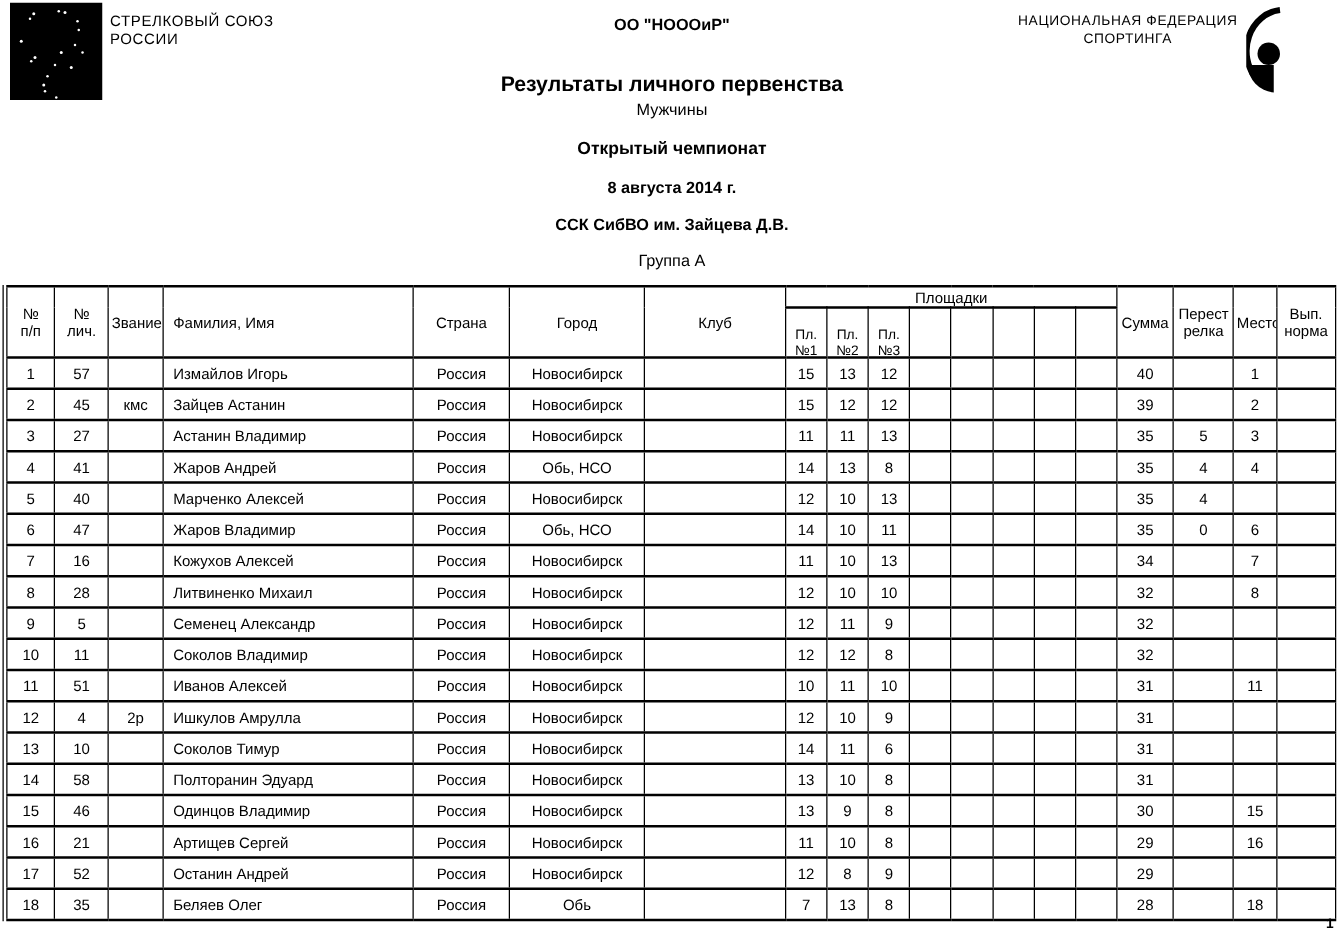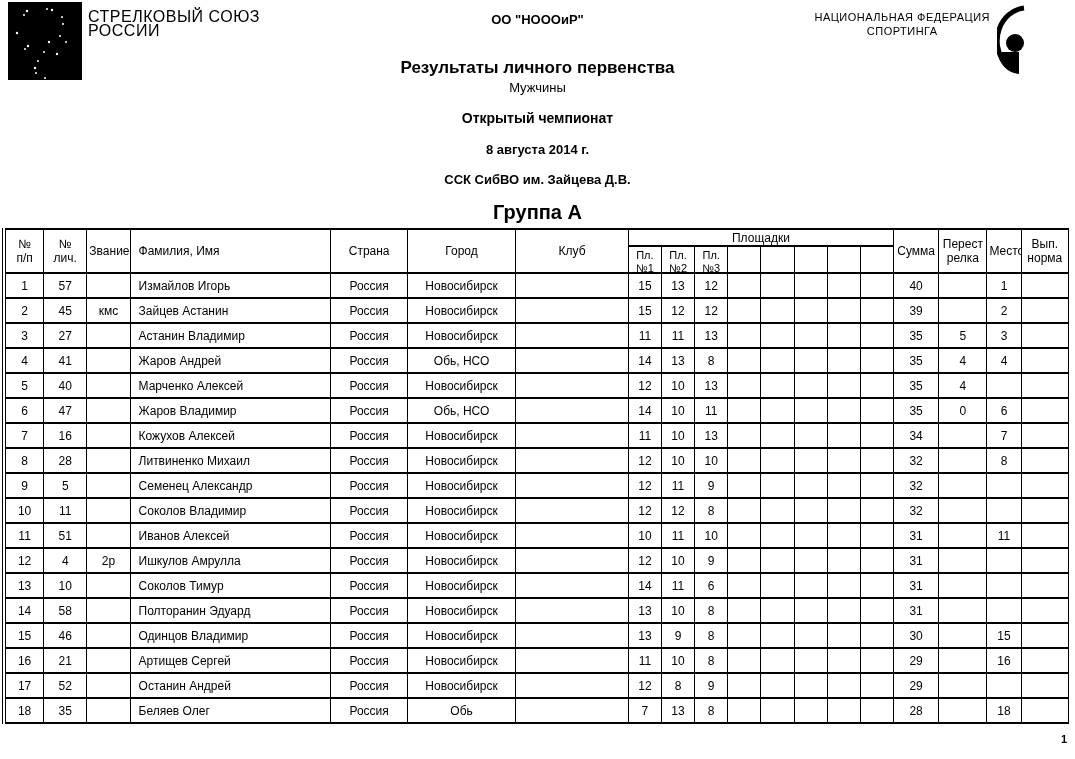--- a/index.html
+++ b/index.html
@@ -14,25 +14,25 @@
   .abs { position: absolute; }
   .centered {
     left: 0; width: 1075px; text-align: center;
   }
   #org-title   { top: 12px;  font-size: 13px; font-weight: bold; }
   #doc-title   { top: 58px;  font-size: 17px; font-weight: bold; }
   #category    { top: 80px;  font-size: 13px; font-weight: normal; }
   #event-title { top: 110px; font-size: 14px; font-weight: bold; }
   #event-date  { top: 142px; font-size: 13px; font-weight: bold; }
   #venue       { top: 172px; font-size: 13px; font-weight: bold; }
-  #group-title { top: 201px; font-size: 20px; font-weight: bold; }
+  #group-title { top: 201px; font-size: 13px; font-weight: normal; }
 
   #left-org-text {
     left: 88px; top: 10px;
-    font-size: 16px; line-height: 14px;
+    font-size: 12px; line-height: 14px;
     letter-spacing: 0.5px;
     white-space: pre-line;
   }
   #right-org-text {
     right: 85px; top: 10px;
     font-size: 11px; line-height: 14px;
     letter-spacing: 0.5px;
     text-align: center;
     white-space: pre-line;
   }
@@ -62,21 +62,21 @@
     white-space: nowrap;
   }
   thead tr.group-row th { height: 15px; font-size: 12px; }
   thead th { white-space: pre-line; }
   thead tr.sub-row th {
     height: 24px; vertical-align: top; padding: 0;
   }
   thead tr.sub-row th .clip {
     height: 23px; overflow: hidden;
     font-size: 11px; line-height: 13px;
-    padding-top: 2px;
+    padding-top: 15px;
   }
   tbody tr { height: 25px; }
   td.name-cell, th.name-head { text-align: left; padding-left: 8px; }
   #page-number {
     right: 8px; top: 733px;
     font-size: 11px; font-weight: bold;
   }
 </style>
 </head>
 <body>

